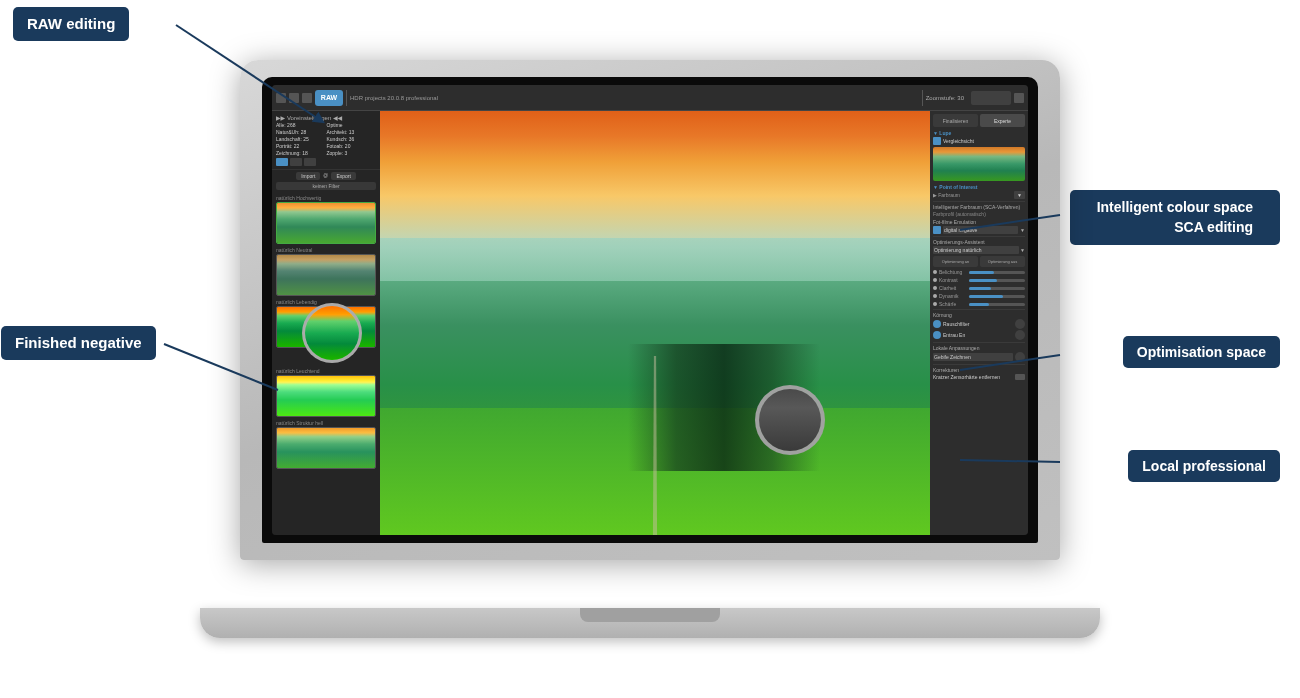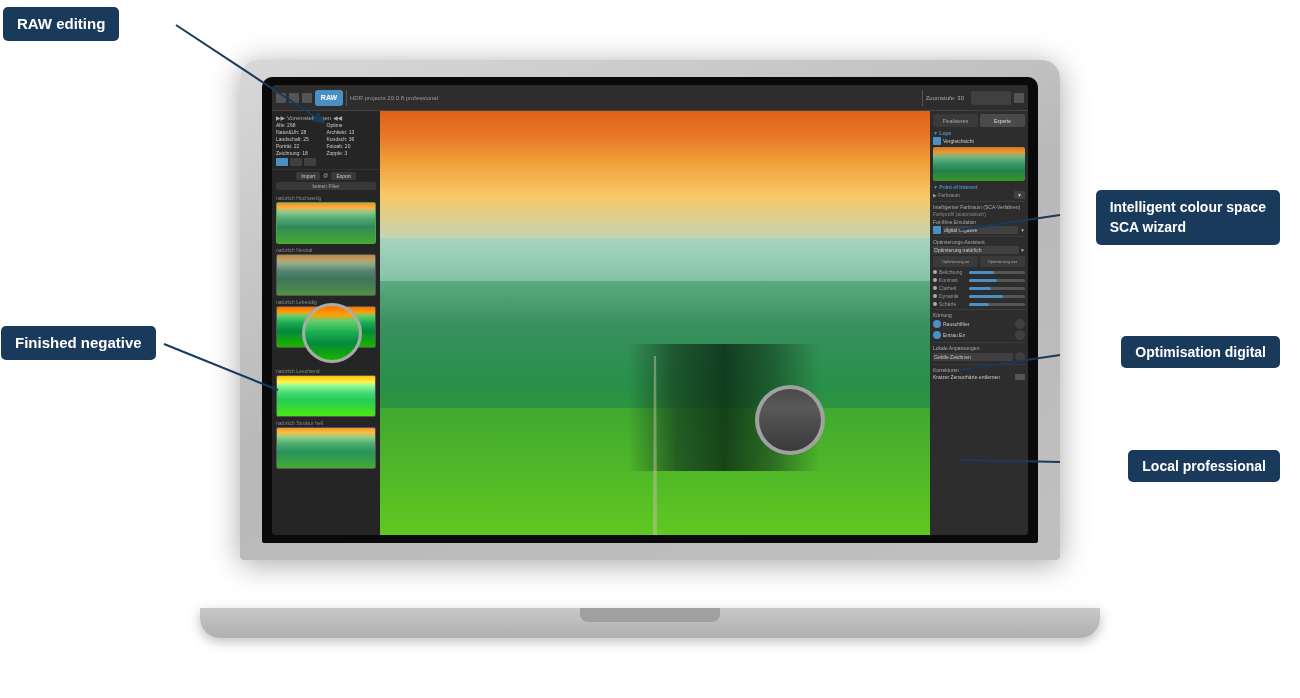--- a/index.html
+++ b/index.html
@@ -26,38 +26,38 @@
       border-radius: 4px;
       font-size: 13px;
       font-weight: 600;
       white-space: nowrap;
       line-height: 1.3;
     }
   </style>
 </head>
 <body>
 
-<div class="callout" style="position:absolute; top:7px; left:3px;">
+<div class="callout" style="position:absolute; top:7px; left:13px;">
   <div class="callout-box" style="background:#1a3a5c; color:white; padding:7px 14px; border-radius:5px; font-size:15px; font-weight:600;">RAW editing</div>
 
 </div>
 
 <div class="callout" style="position:absolute; top:326px; left:1px;">
   <div class="callout-box" style="background:#1a3a5c; color:white; padding:7px 14px; border-radius:5px; font-size:15px; font-weight:600;">Finished negative</div>
 </div>
 
 <div style="position:absolute; top:190px; right:20px;">
-  <div style="background:#1a3a5c; color:white; padding:8px 14px; border-radius:5px; font-size:14px; font-weight:600; line-height:1.4; text-align:left;">
+  <div style="background:#1a3a5c; color:white; padding:8px 27px; border-radius:5px; font-size:14px; font-weight:600; line-height:1.4; text-align:right;">
     <div>Intelligent colour space</div>
-    <div>SCA wizard</div>
+    <div>SCA editing</div>
   </div>
 </div>
 
 <div style="position:absolute; top:336px; right:20px;">
-  <div style="background:#1a3a5c; color:white; padding:8px 14px; border-radius:5px; font-size:14px; font-weight:600; white-space:nowrap;">Optimisation digital</div>
+  <div style="background:#1a3a5c; color:white; padding:8px 14px; border-radius:5px; font-size:14px; font-weight:600; white-space:nowrap;">Optimisation space</div>
 </div>
 
 <div style="position:absolute; top:450px; right:20px;">
   <div style="background:#1a3a5c; color:white; padding:8px 14px; border-radius:5px; font-size:14px; font-weight:600; white-space:nowrap;">Local professional</div>
 </div>
 
 <div style="position:absolute; left:50%; top:50%; transform:translate(-50%,-50%); width:860px; height:578px;">
 
   <div style="position:absolute; top:0; left:50%; transform:translateX(-50%);
               width:820px; height:500px;

